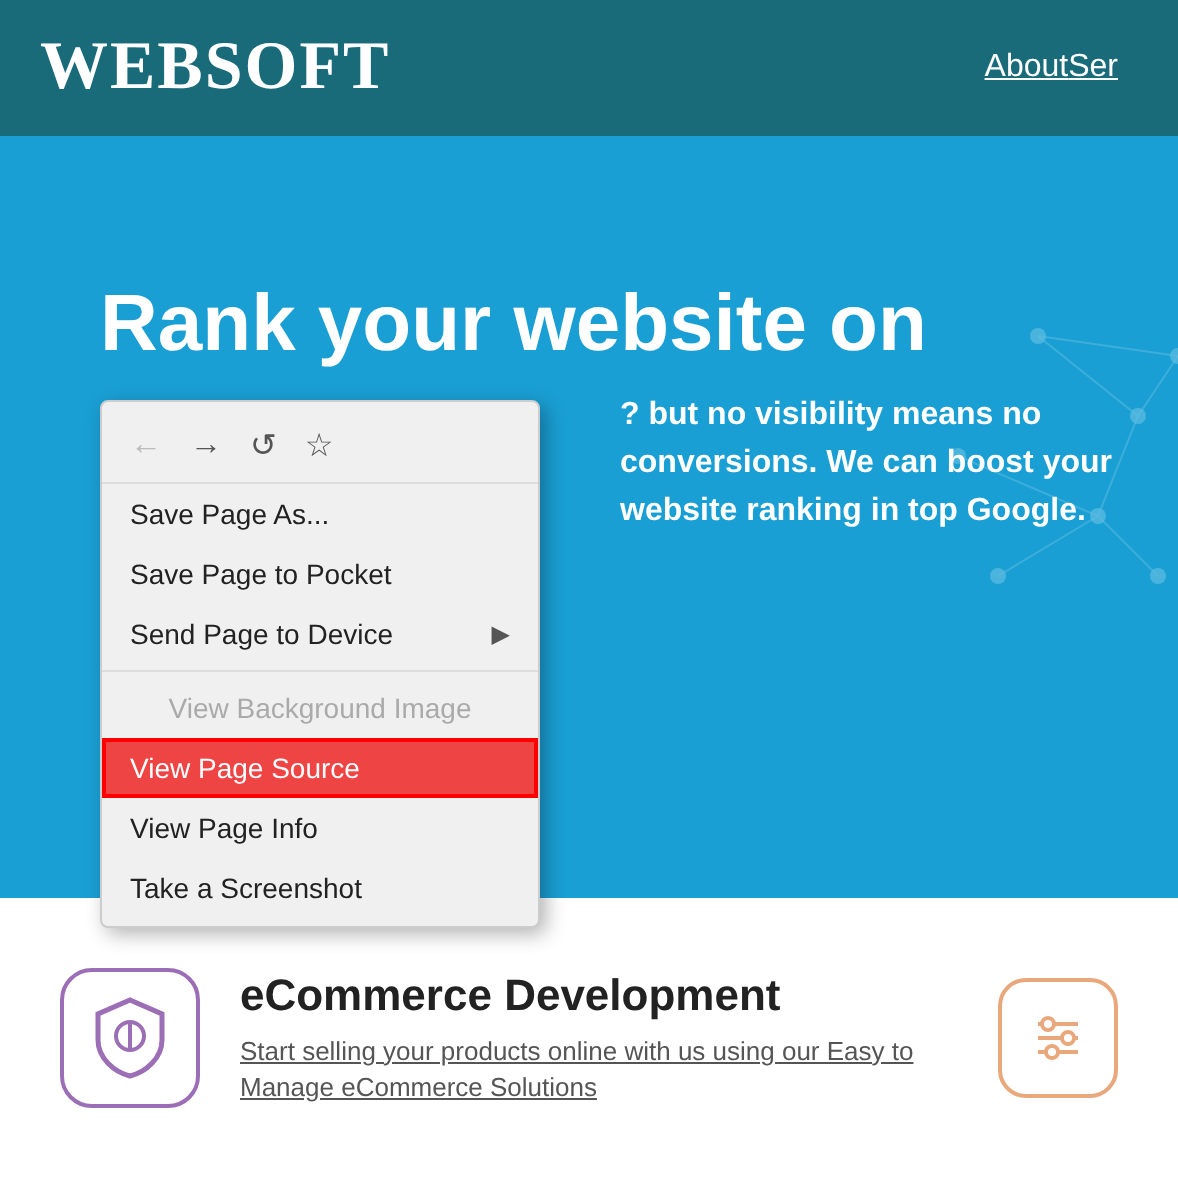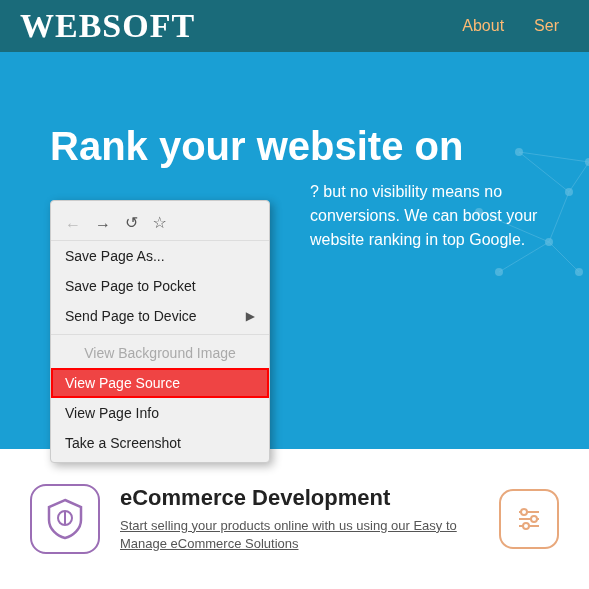--- a/index.html
+++ b/index.html
@@ -16,42 +16,42 @@
       width: 589px;
       height: 589px;
       background-color: #1a9fd4;
       position: relative;
       overflow: hidden;
     }
 
     
     .site-header {
       background-color: #1a6b7a;
-      height: 52px;
+      height: 68px;
       display: flex;
       align-items: center;
       padding: 0 20px;
       position: relative;
     }
 
     .site-logo {
       color: white;
       font-size: 34px;
       font-weight: bold;
       font-family: Georgia, serif;
       letter-spacing: 1px;
     }
 
     .site-nav {
       position: absolute;
       right: 30px;
       display: flex;
-      gap: 30px;
-      color: #fdba74;
+      color: #ffffff;
       font-size: 16px;
+      text-decoration: underline;
     }
 
     
     .hero-area {
       padding: 70px 30px 20px 30px;
       position: relative;
       margin-left: 20px;
     }
 
     .hero-title {
@@ -61,20 +61,21 @@
       line-height: 1.2;
       margin-bottom: 10px;
     }
 
     .hero-subtitle {
       color: white;
       font-size: 16px;
       line-height: 1.5;
       max-width: 300px;
       margin-left: 260px;
+      font-weight: bold;
     }
 
     
     .bottom-section {
       position: absolute;
       bottom: 0;
       left: 0;
       right: 0;
       background-color: white;
       height: 140px;

